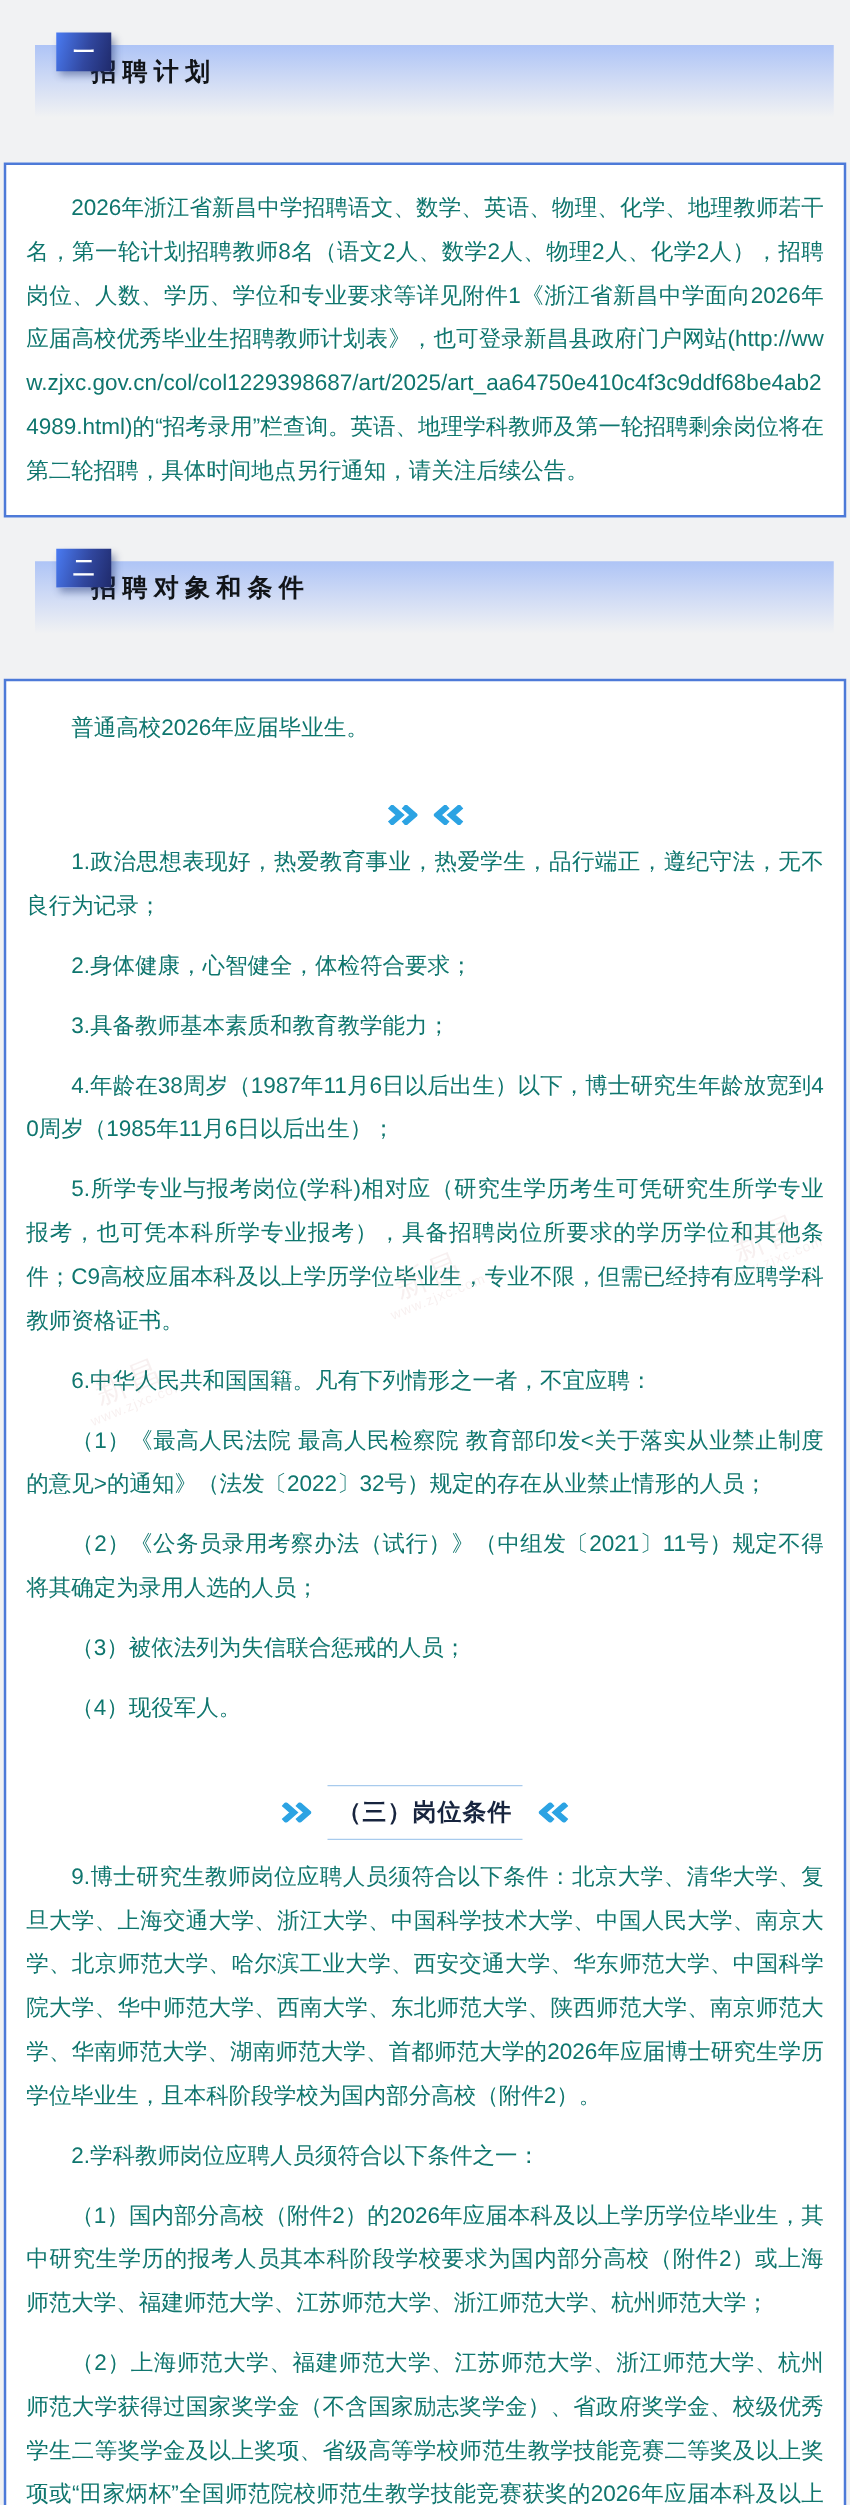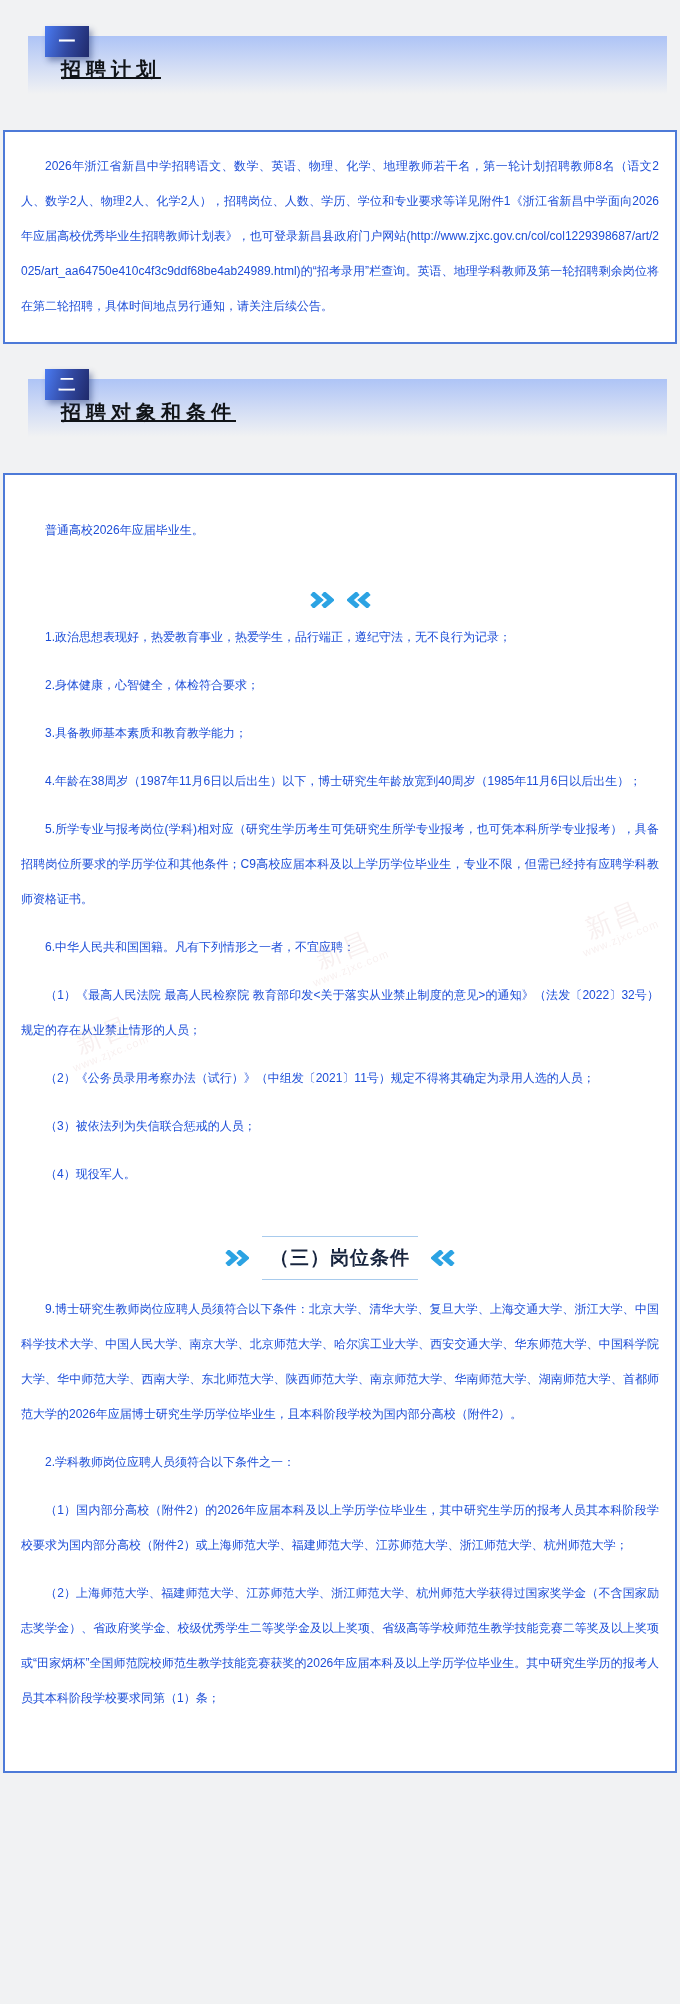--- a/index.html
+++ b/index.html
@@ -22,41 +22,41 @@
     display:flex; align-items:center; justify-content:center;
     color:#ffffff; font-size:17px; font-weight:bold;
   }
   .sec-bar {
     height:58px;
     background:linear-gradient(180deg,#aec4f6 0%,#cdd9f5 45%,#f1f2f3 100%);
     display:flex; align-items:flex-end;
     padding:0 0 7px 29px;
     box-sizing:border-box;
   }
-  .sec-title { margin:4px; font-size:20px; font-weight:bold; color:#111418; letter-spacing:5px;text-decoration:underline; }
+  .sec-title { margin:16px; font-size:20px; font-weight:bold; color:#111418; letter-spacing:5px; }
 
   
   .box {
     margin:36px 3px 0;
     background:#ffffff;
     border:2px solid #4d7ad8;
     padding:17px 16px 18px;
     position:relative;
   }
   .box.tall { padding:14px 16px 55px; }
 
   .body-p {
     margin:0;
-    font-size:12px; line-height:35px;
-    color:#1d4ed8;
+    font-size:18px; line-height:35px;
+    color:#0f766e;
     text-align:justify; text-indent:2em;
     word-break:break-all;
   }
   .body-p + .body-p { margin-top:13px; }
-  .single-p { margin-top:24px; }
+  .single-p { margin-top:6px; }
 
   
   .sub-head { display:flex; justify-content:center; align-items:center; gap:13px; margin:8px 0 12px; position:relative; z-index:1; }
   .sub-head.gap { margin-top:44px; }
   .sub-label {
     border-top:1px solid #a8cbed; border-bottom:1px solid #a8cbed;
     padding:8px 8px; font-size:19px; font-weight:bold; color:#17243e; letter-spacing:1px;
   }
   .chev { display:block; }
 

